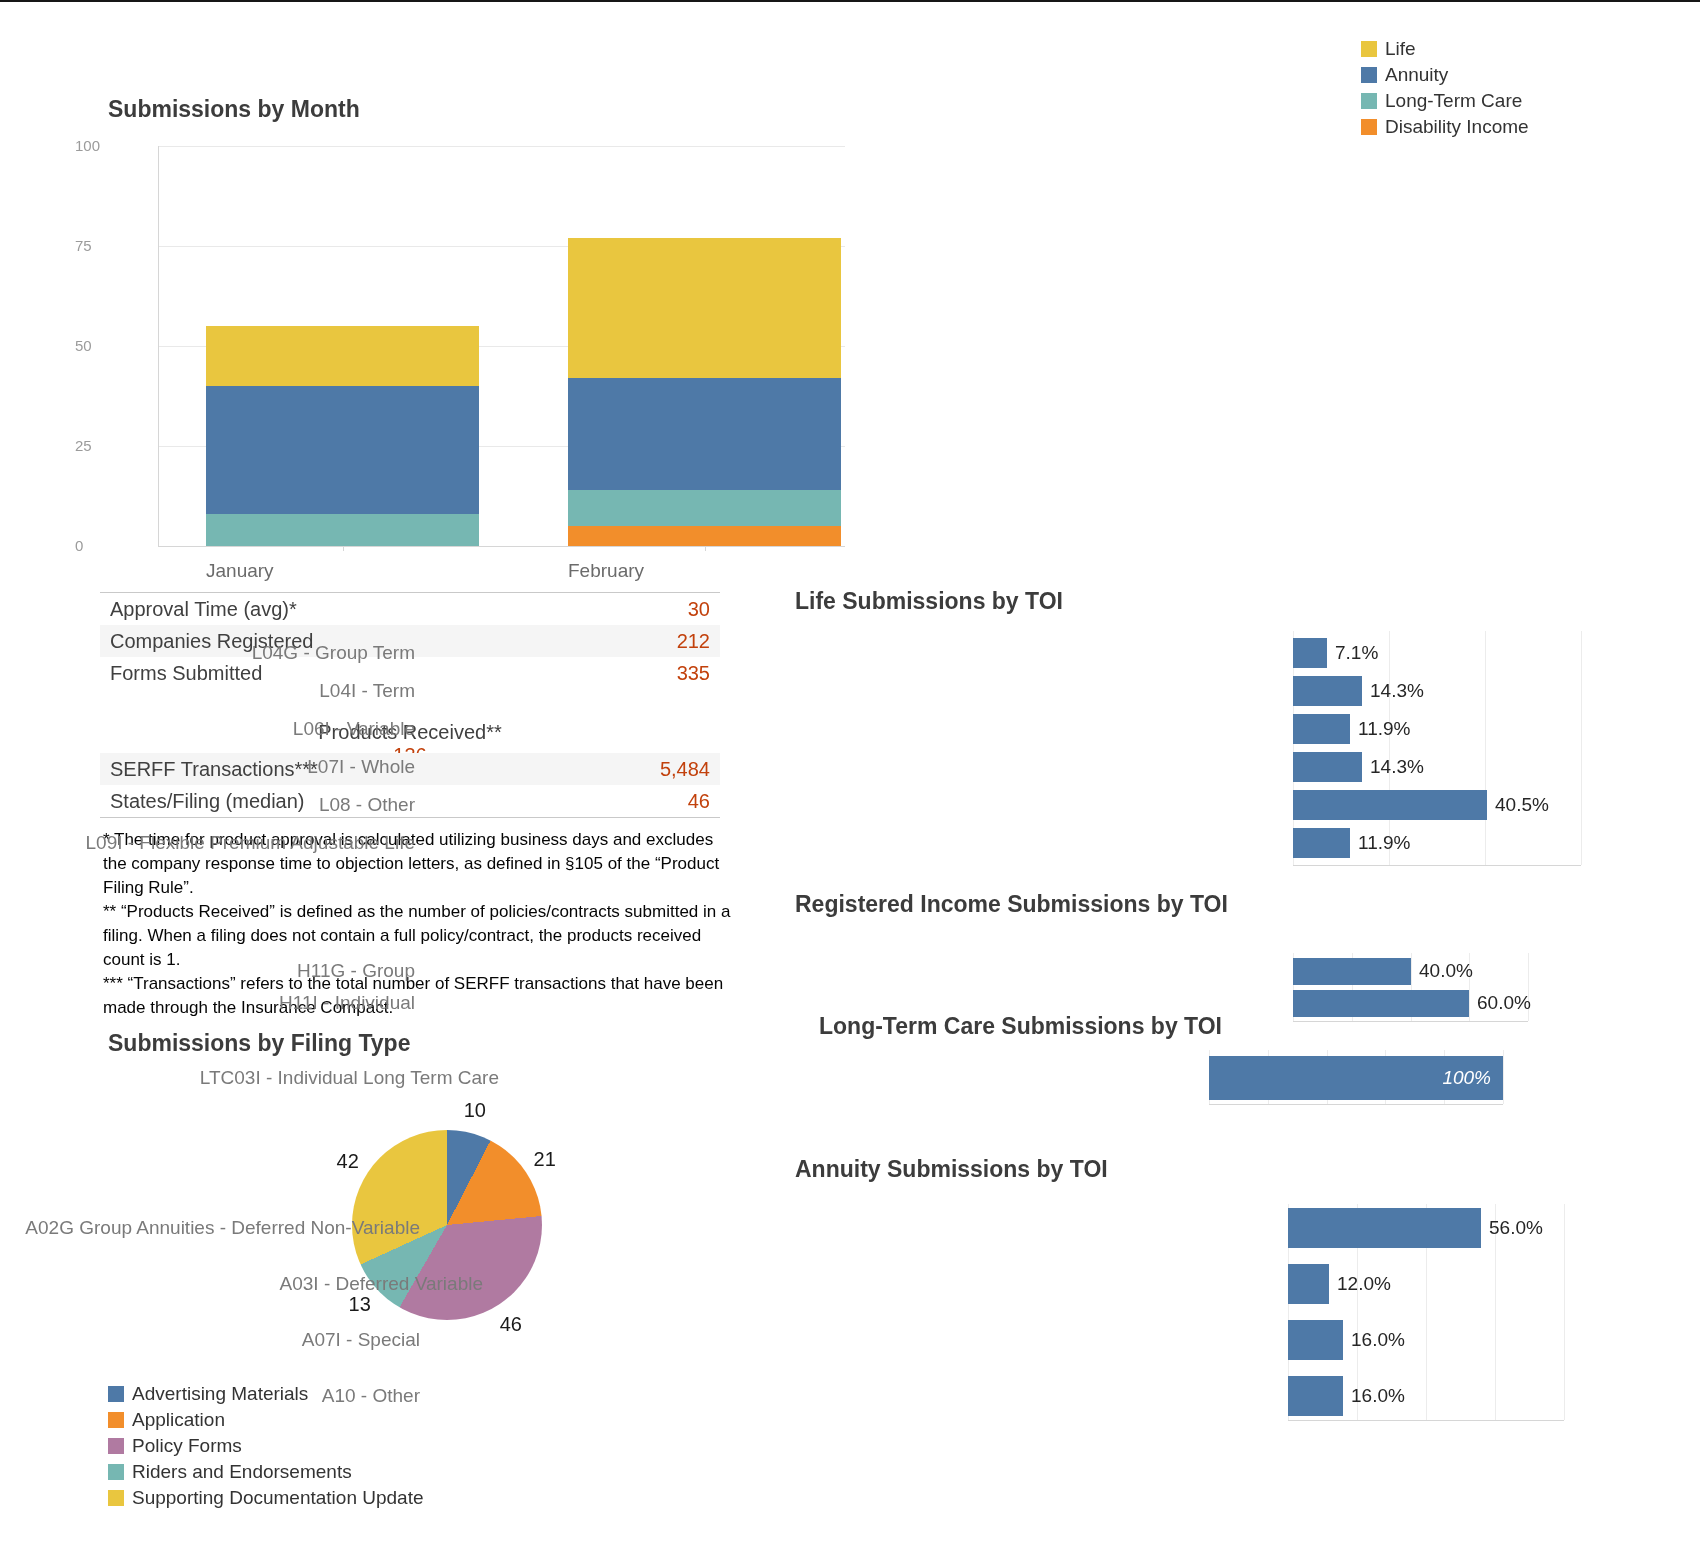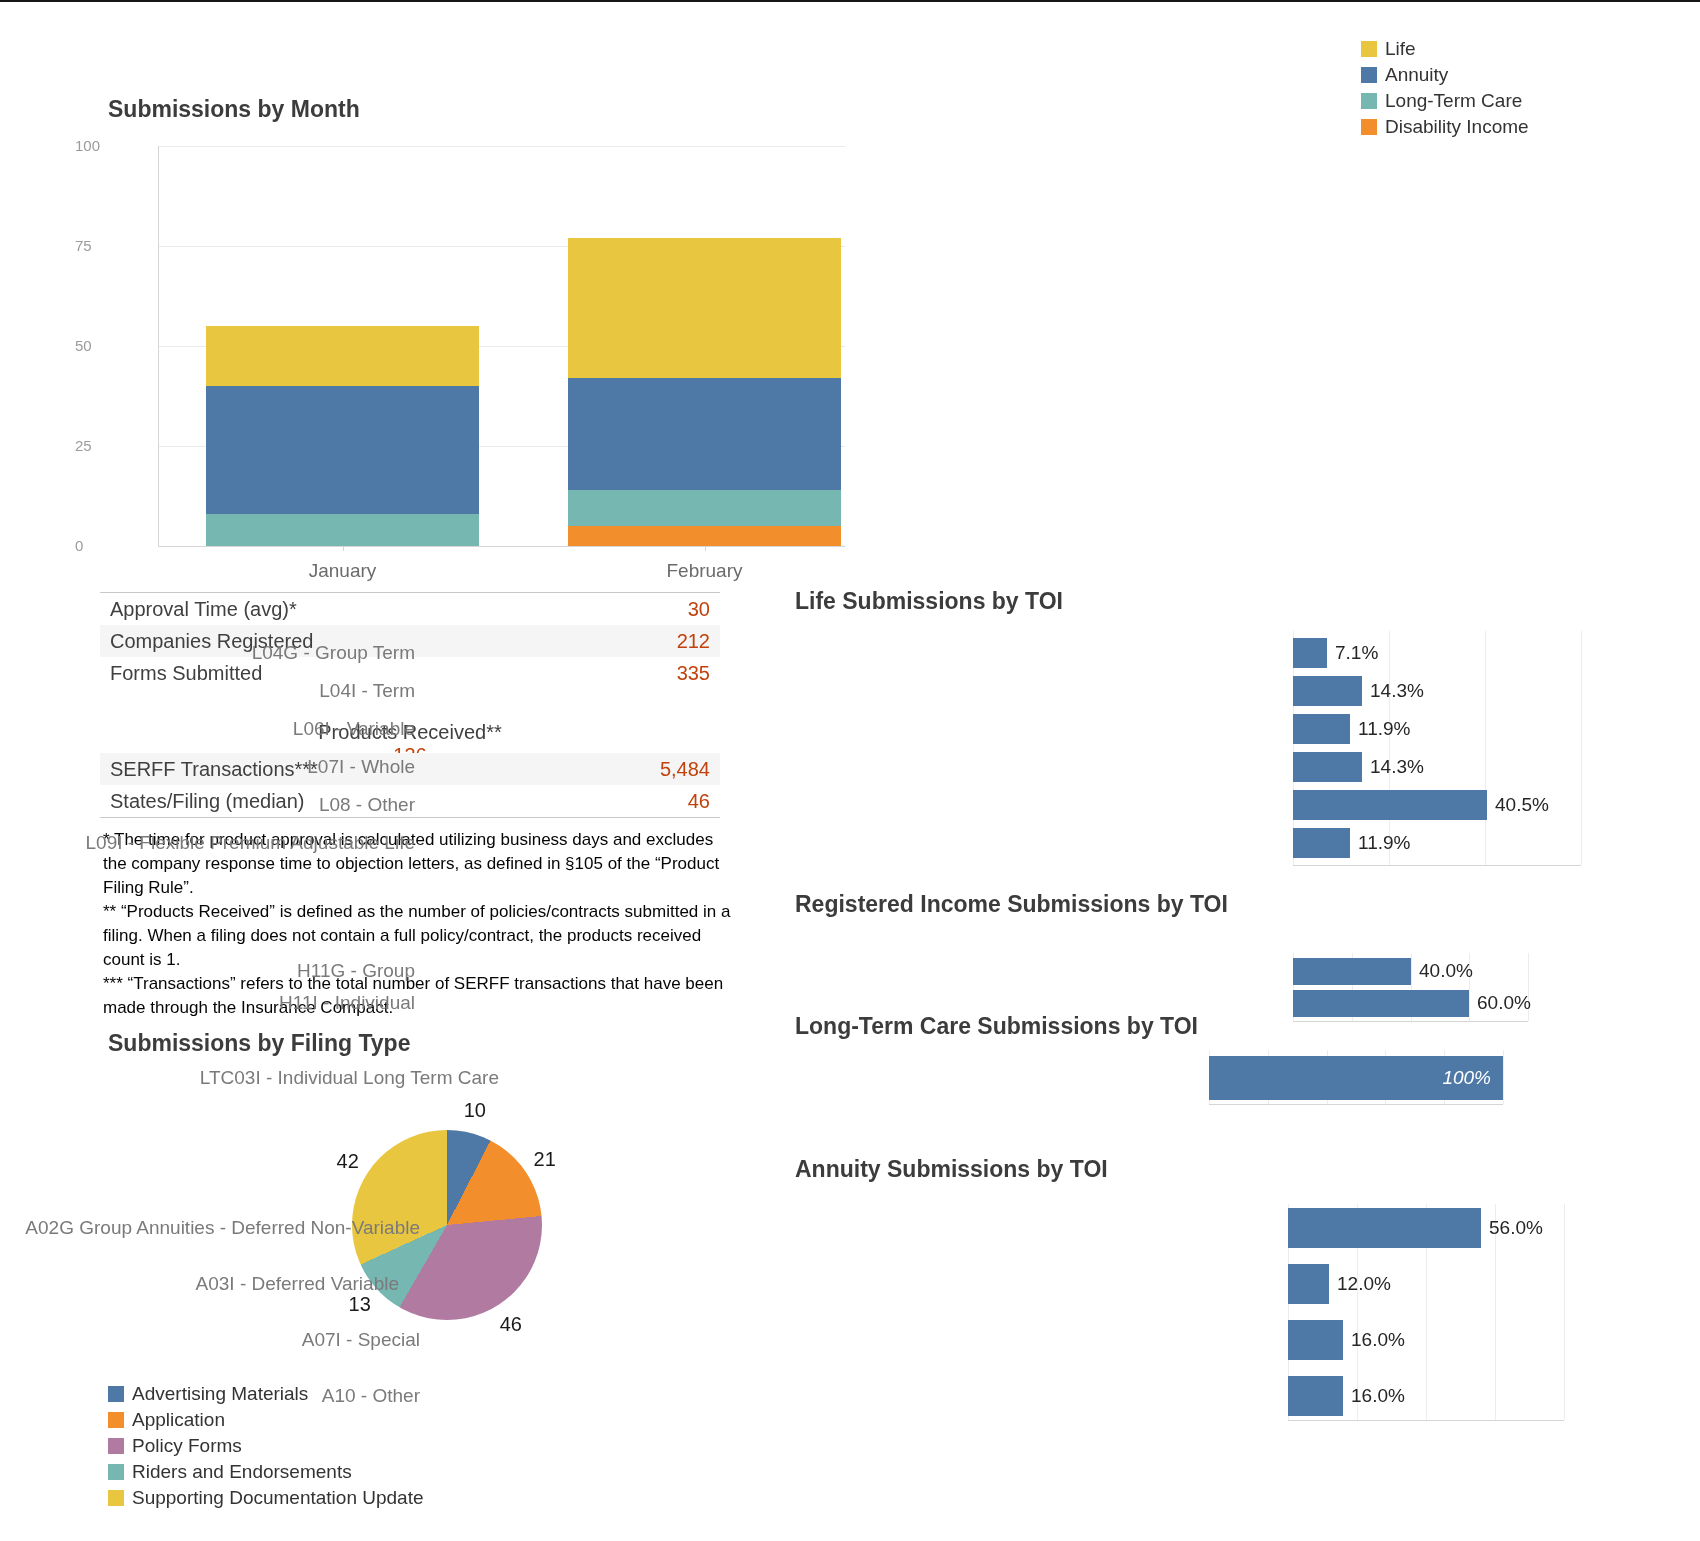--- a/index.html
+++ b/index.html
@@ -4,21 +4,21 @@
 <style>
   html,body{margin:0;padding:0;background:#fff;}
   #canvas{position:relative;width:1700px;height:1541px;background:#ffffff;
           font-family:"Liberation Sans",sans-serif;overflow:hidden;}
   .topline{position:absolute;left:0;top:0;width:1700px;height:2px;background:#161616;}
   .title{position:absolute;font-size:23px;font-weight:bold;color:#3c3c3c;white-space:nowrap;}
   .gridh{position:absolute;height:1px;background:#e9e9e9;}
   .gridv{position:absolute;width:1px;background:#ececec;}
   .axis{position:absolute;background:#d6d6d6;}
   .ytick{position:absolute;width:70px;text-align:left;font-size:15px;color:#9b9b9b;line-height:22px;}
-  .xlab{position:absolute;text-align:center;font-size:19px;color:#6b6b6b;}
+  .xlab{position:absolute;font-size:19px;color:#6b6b6b;}
   .stack{position:absolute;display:flex;flex-direction:column;}
   .seg{width:100%;}
   .legend{position:absolute;}
   .legend-item{display:flex;align-items:center;gap:8px;height:21px;margin-bottom:5px;
                font-size:19px;color:#333;white-space:nowrap;}
   .swatch{width:16px;height:16px;flex:none;}
   .trow{position:absolute;left:100px;width:620px;height:32px;display:flex;
         justify-content:space-between;align-items:center;padding:0 10px;
         box-sizing:border-box;font-size:20px;white-space:nowrap;}
   .trow .lab{color:#404040;}
@@ -88,21 +88,21 @@
         <div class="legend-label">Riders and Endorsements</div>
       </div>
       <div class="legend-item">
         <div class="swatch" style="background: rgb(233, 198, 63);"></div>
         <div class="legend-label">Supporting Documentation Update</div>
       </div>
     </div>
 
   <div class="title" style="left:795px;top:588px">Life Submissions by TOI</div>
   <div class="title" style="left:795px;top:891px">Registered Income Submissions by TOI</div>
-  <div class="title" style="left:795px;top:1013px">Long-Term Care Submissions by TOI</div>
+  <div class="title" style="left:819px;top:1013px">Long-Term Care Submissions by TOI</div>
   <div class="title" style="left:795px;top:1156px">Annuity Submissions by TOI</div>
 <div class="ytick" style="left: 75px; top: 535px;">0</div>
     <div class="gridh" style="left: 158px; top: 446px; width: 687px;"></div>
     <div class="ytick" style="left: 75px; top: 435px;">25</div>
     <div class="gridh" style="left: 158px; top: 346px; width: 687px;"></div>
     <div class="ytick" style="left: 75px; top: 335px;">50</div>
     <div class="gridh" style="left: 158px; top: 246px; width: 687px;"></div>
     <div class="ytick" style="left: 75px; top: 235px;">75</div>
     <div class="gridh" style="left: 158px; top: 146px; width: 687px;"></div>
     <div class="ytick" style="left: 75px; top: 135px;">100</div>
@@ -202,21 +202,21 @@
     <div class="pct inside" style="left: 1209px; top: 1067px; width: 282px;">100%</div>
     <div class="gridv" style="left: 1288px; top: 1204px; height: 216px;"></div>
     <div class="gridv" style="left: 1357px; top: 1204px; height: 216px;"></div>
     <div class="gridv" style="left: 1426px; top: 1204px; height: 216px;"></div>
     <div class="gridv" style="left: 1495px; top: 1204px; height: 216px;"></div>
     <div class="gridv" style="left: 1564px; top: 1204px; height: 216px;"></div>
     <div class="axis" style="left: 1288px; top: 1420px; width: 276px; height: 1px;"></div>
     <div class="catlab" style="right: 1280px; top: 1217px;">A02G Group Annuities - Deferred Non-Variable</div>
     <div class="hbar" style="left: 1288px; top: 1208px; width: 193px; height: 40px; background: rgb(78, 121, 167);"></div>
     <div class="pct" style="left: 1489px; top: 1217px;">56.0%</div>
-    <div class="catlab" style="right: 1301px; top: 1273px;">A03I - Deferred Variable</div>
+    <div class="catlab" style="right: 1217px; top: 1273px;">A03I - Deferred Variable</div>
     <div class="hbar" style="left: 1288px; top: 1264px; width: 41px; height: 40px; background: rgb(78, 121, 167);"></div>
     <div class="pct" style="left: 1337px; top: 1273px;">12.0%</div>
     <div class="catlab" style="right: 1280px; top: 1329px;">A07I - Special</div>
     <div class="hbar" style="left: 1288px; top: 1320px; width: 55px; height: 40px; background: rgb(78, 121, 167);"></div>
     <div class="pct" style="left: 1351px; top: 1329px;">16.0%</div>
     <div class="catlab" style="right: 1280px; top: 1385px;">A10 - Other</div>
     <div class="hbar" style="left: 1288px; top: 1376px; width: 55px; height: 40px; background: rgb(78, 121, 167);"></div>
     <div class="pct" style="left: 1351px; top: 1385px;">16.0%</div>
   </div>
 

